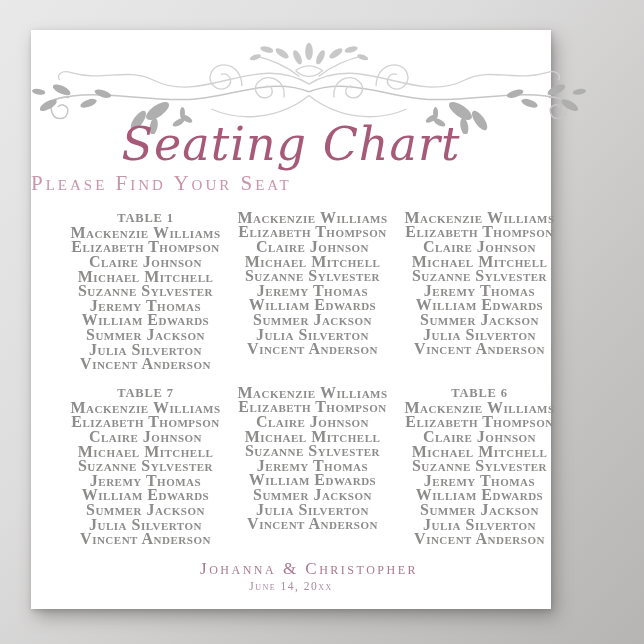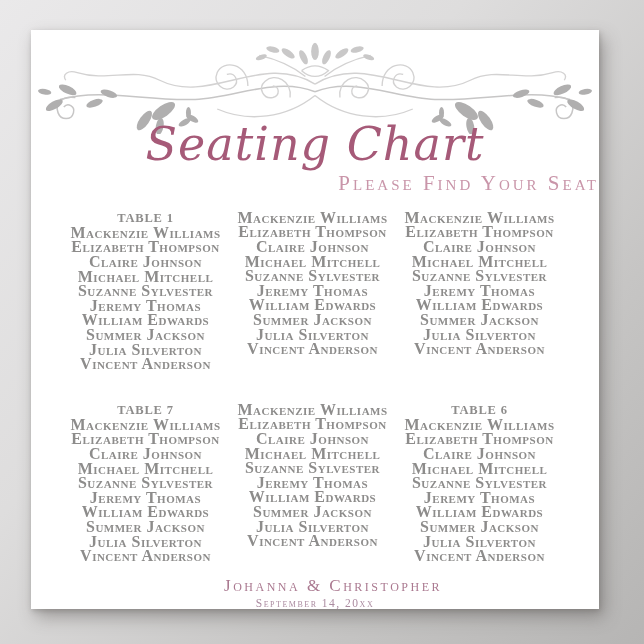--- a/index.html
+++ b/index.html
@@ -8,21 +8,21 @@
     width: 644px;
     height: 644px;
     overflow: hidden;
     background: linear-gradient(132deg, #eae9ea 0%, #dedddd 38%, #c6c5c4 72%, #b6b5b4 100%);
     font-family: "Liberation Serif", serif;
   }
   .poster {
     position: absolute;
     left: 31px;
     top: 30px;
-    width: 568px;
+    width: 520px;
     height: 579px;
     background: #ffffff;
     box-shadow: 5px 8px 16px rgba(90,86,84,0.45), 1px 2px 5px rgba(90,86,84,0.3);
   }
   .flourish {
     display: block;
     margin: 8px auto 0;
     width: 556px;
     height: 96px;
   }
@@ -36,30 +36,30 @@
     font-family: "DejaVu Serif", serif;
     font-style: italic;
     font-weight: 400;
     font-size: 46px;
     line-height: 1.15;
     letter-spacing: 1px;
     color: var(--title_pink, #a65a78);
   }
   .subtitle {
     margin-top: 0px;
-    text-align: right;
+    text-align: left;
     font-size: 21px;
     letter-spacing: 3px;
     font-variant: small-caps;
     color: var(--subtitle_pink, #c995a9);
   }
   .tables {
     display: grid;
     grid-template-columns: repeat(3, 167px);
-    row-gap: 31px;
+    row-gap: 14px;
     margin: 15px 0 0 31px;
     width: 501px;
   }
   .table-block {
     text-align: center;
     color: var(--text_gray, #8d8c8b);
     font-weight: bold;
   }
   .table-title {
     font-size: 12.5px;
@@ -211,16 +211,16 @@
           <div class="guest">Jeremy Thomas</div>
           <div class="guest">William Edwards</div>
           <div class="guest">Summer Jackson</div>
           <div class="guest">Julia Silverton</div>
           <div class="guest">Vincent Anderson</div>
         </div>
       </div>
 
     <div class="couple">Johanna &amp; Christopher</div>
 
-    <div class="event-date">September 14, 20xx</div>
+    <div class="event-date">June 14, 20xx</div>
 
   </div>
 </div>
 
 </body></html>

